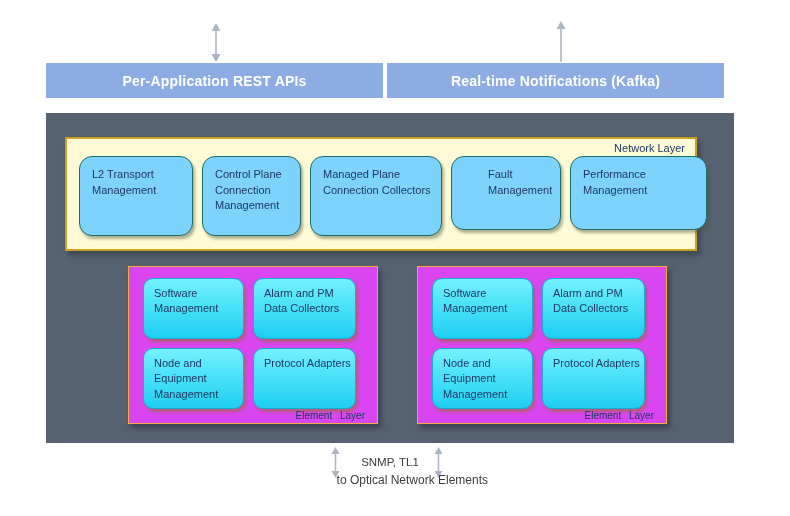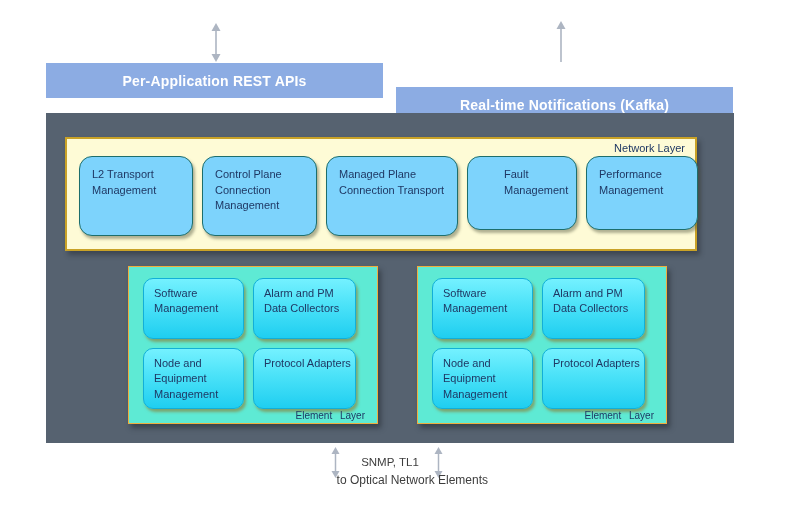--- a/index.html
+++ b/index.html
@@ -21,21 +21,21 @@
   
   .api-bar {
     position: absolute;
     top: 63px; height: 35px; width: 337px;
     background: #8CACE3;
     display: flex; align-items: center; justify-content: center;
     color: #ffffff; font-size: 14px; font-weight: bold;
     letter-spacing: 0.2px;
   }
   #bar-rest  { left: 46px; }
-  #bar-kafka { left: 396px; margin-top: 24px; }
+  #bar-kafka { left: 387px; }
   
   #dark-container {
     position: absolute;
     left: 46px; top: 113px;
     width: 688px; height: 330px;
     background: #566270;
   }
   
   #network-layer-panel {
     position: absolute;
@@ -59,30 +59,30 @@
   .app-box {
     background: #7dd3fc;
     border: 1.5px solid #1D6E6C;
     border-radius: 13px;
     height: 80px;
     padding: 10px 6px 0 12px;
     color: #1F3864; font-size: 11px; line-height: 1.42;
     box-shadow: 2px 3px 3px rgba(80,85,60,0.45);
   }
   .app-box:nth-child(1) { width: 114px; }
-  .app-box:nth-child(2) { width: 115px; }
+  .app-box:nth-child(2) { width: 99px; }
   .app-box:nth-child(3) { width: 132px; }
   .app-box:nth-child(4) { width: 110px; height: 74px; padding-left: 36px; }
-  .app-box:nth-child(5) { width: 112px; height: 74px; }
+  .app-box:nth-child(5) { width: 137px; height: 74px; }
   
   .element-layer-panel {
     position: absolute;
     top: 153px;
     width: 250px; height: 158px;
-    background: #5eead4;
+    background: #d946ef;
     border: 1px solid #EFAE3E;
     box-shadow: 3px 4px 5px rgba(30,35,42,0.5);
   }
   #element-layer-1 { left: 82px; }
   #element-layer-2 { left: 371px; }
   .element-grid {
     display: grid;
     grid-template-columns: 101px 103px;
     grid-template-rows: 61px 61px;
     gap: 9px;
@@ -144,21 +144,21 @@
     <span>Real-time Notifications (Kafka)</span>
   </div>
 
   <div id="dark-container">
 
     <div id="network-layer-panel">
       <span class="network-layer-label">Network Layer</span>
       <div id="app-box-row">
         <div class="app-box">L2 Transport Management</div>
         <div class="app-box">Control Plane Connection Management</div>
-        <div class="app-box">Managed Plane Connection Transport</div>
+        <div class="app-box">Managed Plane Connection Collectors</div>
         <div class="app-box">Fault Management</div>
         <div class="app-box">Performance Management</div>
       </div>
     </div>
 
     <div class="element-layer-panel" id="element-layer-1">
       <div class="element-grid">
         <div class="element-box">Software Management</div>
         <div class="element-box">Alarm and PM Data Collectors</div>
         <div class="element-box">Node and Equipment Management</div>

